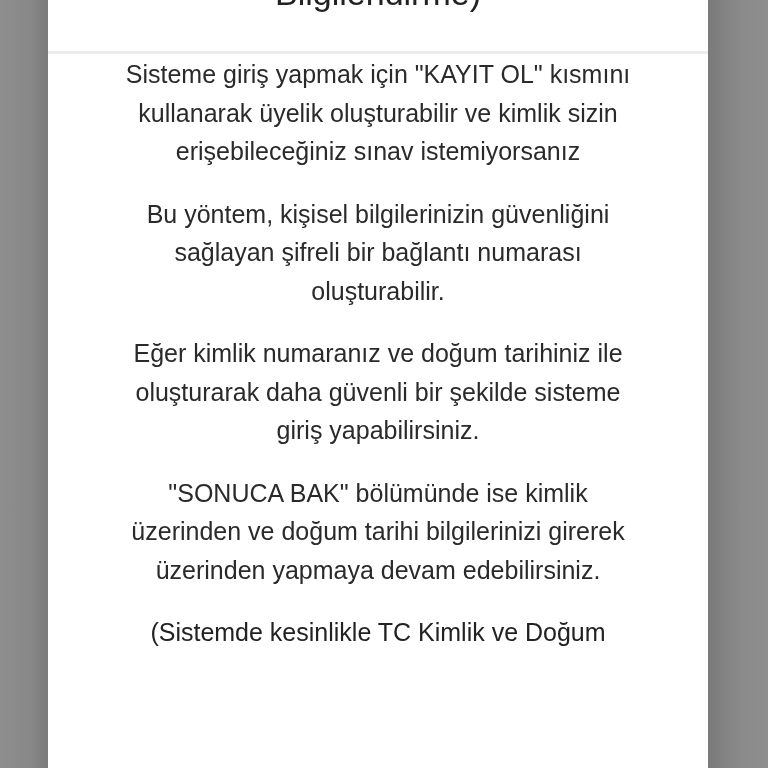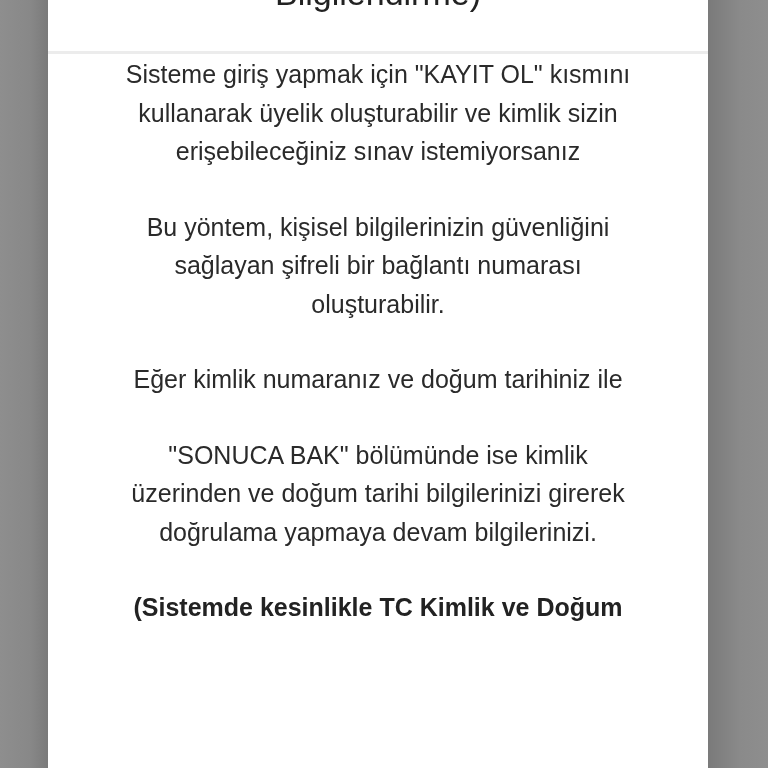--- a/index.html
+++ b/index.html
@@ -58,23 +58,23 @@
       width: 660px;
       text-align: center;
       color: #2a2a2a;
       font-size: 25px;
       line-height: 38.5px;
     }
     .para {
       margin: 0 auto;
       width: 600px;
     }
-    .para + .para { margin-top: 37px; }
+    .para + .para { margin-top: 24px; }
     .para.bold {
-      font-weight: bold;
+      font-weight: normal;
       color: #222;
     }
     .line { display: block; white-space: nowrap; }
   </style>
 </head>
 <body>
 
 <div class="backdrop"></div>
 
 <div class="modal">
@@ -89,23 +89,25 @@
       <span class="line">kullanarak üyelik oluşturabilir ve kimlik sizin</span>
       <span class="line">erişebileceğiniz sınav istemiyorsanız</span>
     </p>
     <p class="para">
       <span class="line">Bu yöntem, kişisel bilgilerinizin güvenliğini</span>
       <span class="line">sağlayan şifreli bir bağlantı numarası</span>
       <span class="line">oluşturabilir.</span>
     </p>
     <p class="para">
       <span class="line">Eğer kimlik numaranız ve doğum tarihiniz ile</span>
+      <span class="line">oluşturarak daha güvenli bir şekilde sisteme</span>
+      <span class="line">giriş yapabilirsiniz.</span>
     </p>
     <p class="para">
       <span class="line">"SONUCA BAK" bölümünde ise kimlik</span>
       <span class="line">üzerinden ve doğum tarihi bilgilerinizi girerek</span>
-      <span class="line">doğrulama yapmaya devam bilgilerinizi.</span>
+      <span class="line">üzerinden yapmaya devam edebilirsiniz.</span>
     </p>
     <p class="para bold">
       <span class="line">(Sistemde kesinlikle TC Kimlik ve Doğum</span>
     </p>
   </div>
 </div>
 
 </body></html>

